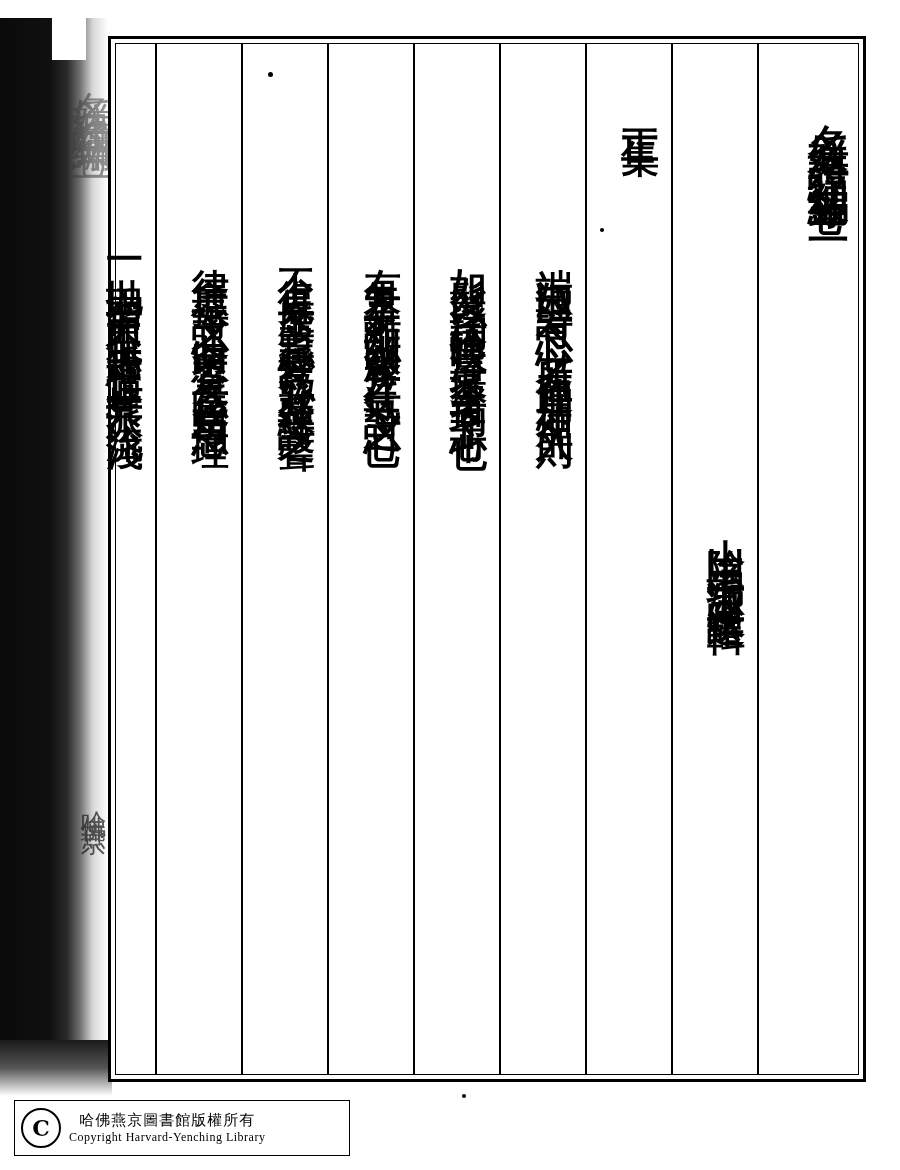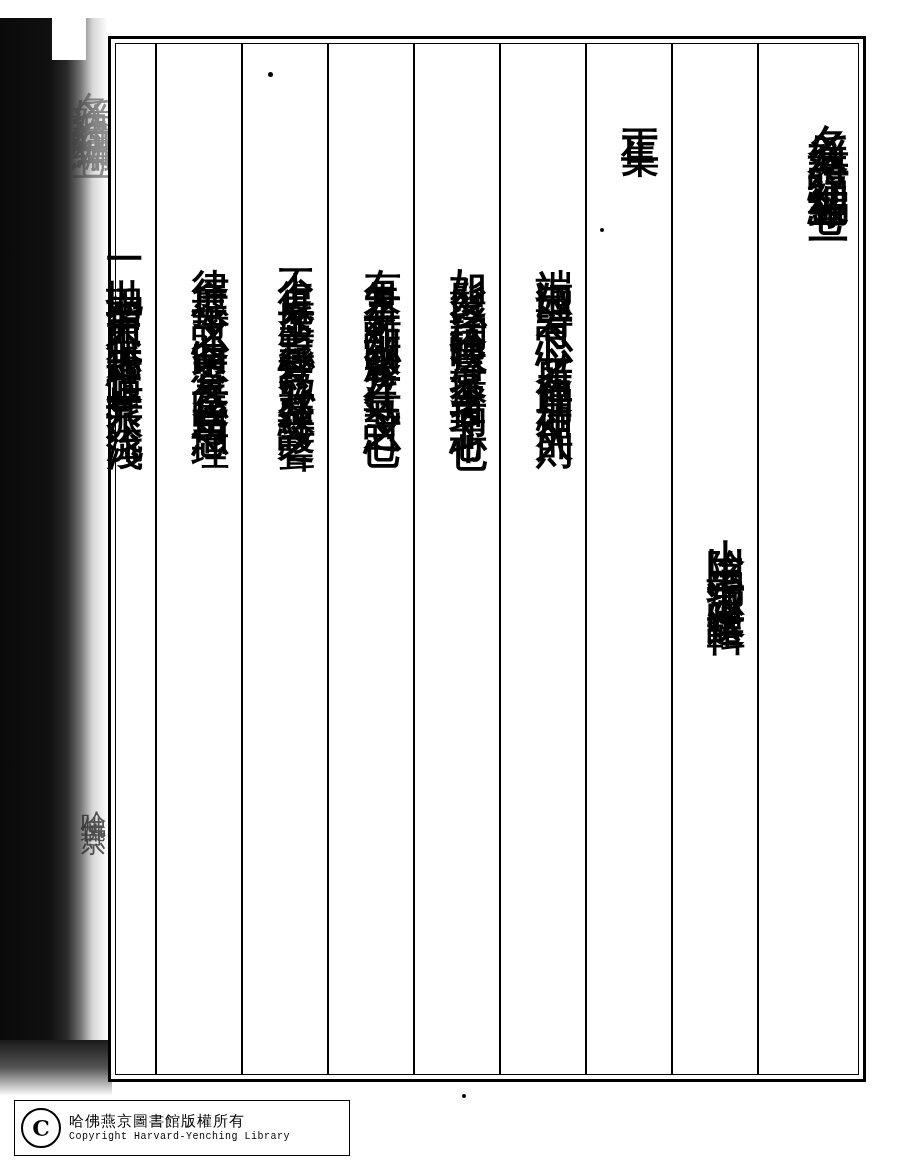--- a/index.html
+++ b/index.html
@@ -182,26 +182,27 @@
     display: flex;
     flex-direction: column;
     justify-content: center;
     line-height: 1.25;
   }
   .stamp-cn {
     font-size: 15px;
     color: #000;
     letter-spacing: 1px;
     font-family: "DejaVu Sans", sans-serif;
+    text-align: center;
   }
   .stamp-en {
-    font-size: 10px;
+    font-size: 12px;
     color: #000;
     letter-spacing: 0.5px;
-    font-family: Liberation Mono, monospace;
+    font-family: Liberation Serif, serif;
   }
 
   
   .speck {
     position: absolute;
     background: #000;
     border-radius: 50%;
   }
 </style>
 </head>

